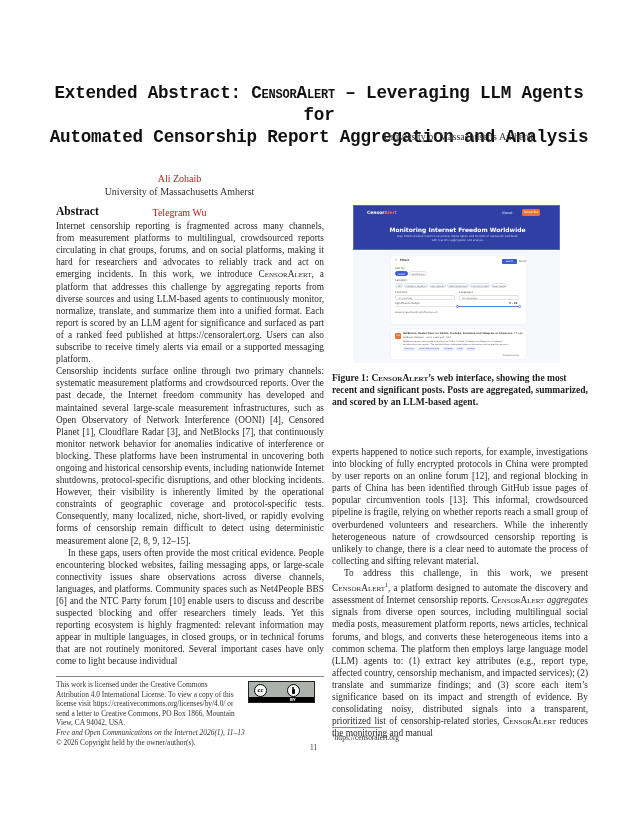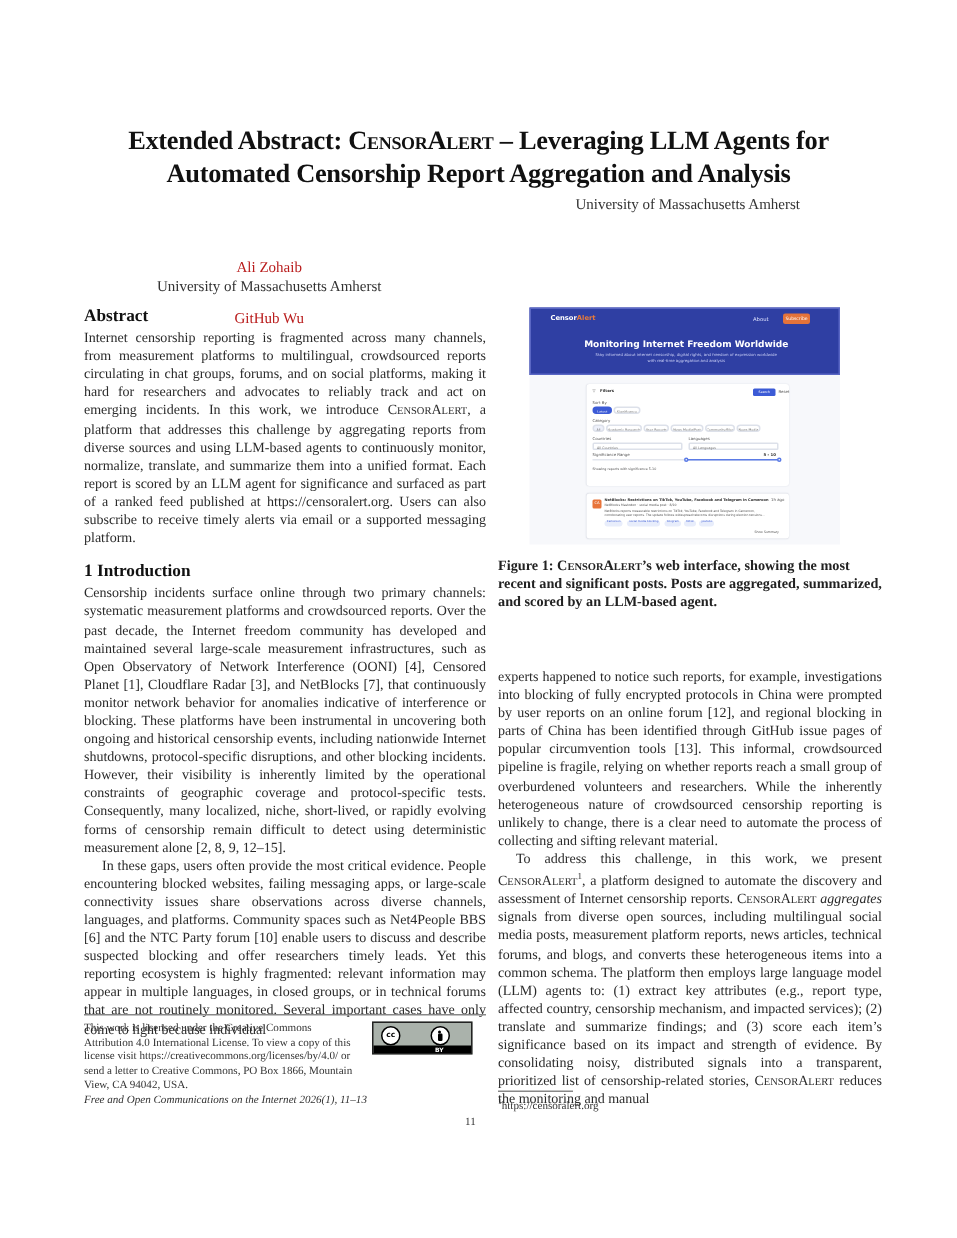--- a/index.html
+++ b/index.html
@@ -1,17 +1,17 @@
 <!DOCTYPE html>
 <html><head>
 <meta charset="utf-8">
 <style>
   html,body{margin:0;padding:0;background:#ffffff;}
   body{width:638px;height:825px;position:relative;overflow:hidden;font-family:"Liberation Serif","DejaVu Serif",serif;color:#1a1a1a;}
-  .title{position:absolute;left:40px;top:82px;width:558px;text-align:center;font-family:Liberation Serif, serif;font-weight:bold;font-size:17.6px;line-height:22px;color:#111;letter-spacing:-0.2px;}
+  .title{position:absolute;left:40px;top:82px;width:558px;text-align:center;font-family:Liberation Mono, monospace;font-weight:bold;font-size:17.6px;line-height:22px;color:#111;letter-spacing:-0.2px;}
   .sc{font-variant:small-caps;}
   .authors{position:absolute;left:40px;top:131px;width:558px;}
   .author{position:absolute;width:279px;text-align:center;}
   .author .nm{font-size:10px;line-height:15px;color:#b91c1c;margin-top:40px;}
   .author .af{font-size:10px;line-height:12px;color:#333;}
   .col{position:absolute;font-size:9.35px;line-height:12.1px;text-align:justify;color:#2a2a2a;}
   .colL{left:56px;width:268px;}
   .colR{left:332px;width:256px;}
   h2{font-size:11.5px;font-weight:bold;margin:0 0 3px 0;color:#111;font-family:"Liberation Serif",serif;}
   p{margin:0;}
@@ -63,41 +63,41 @@
 
 <div class="authors">
   <div class="author" style="left:0;top:0;">
     <div class="nm">Ali Zohaib</div>
     <div class="af">University of Massachusetts Amherst</div>
   </div>
   <div class="author" style="left:279px;top:0;">
     <div class="af">University of Massachusetts Amherst</div>
   </div>
   <div class="author" style="left:0;top:34px;">
-    <div class="nm">GitHub Wu</div>
+    <div class="nm">Telegram Wu</div>
   </div>
   <div class="author" style="left:279px;top:34px;">
     <div class="nm">Amir Houmansadr</div>
     <div class="af">University of Massachusetts Amherst</div>
   </div>
 </div>
 
 <div class="col colL" style="top:205px;">
   <h2>Abstract</h2>
   <p><span>Internet censorship reporting is fragmented across many channels, from measurement platforms to multilingual, crowdsourced reports circulating in chat groups, forums, and on social platforms, making it hard for researchers and advocates to reliably track and act on emerging incidents. In this work, we introduce </span><span class="sc">CensorAlert</span><span>, a platform that addresses this challenge by aggregating reports from diverse sources and using LLM-based agents to continuously monitor, normalize, translate, and summarize them into a unified format. Each report is scored by an LLM agent for significance and surfaced as part of a ranked feed published at </span><a class="url">https://censoralert.org</a><span>. Users can also subscribe to receive timely alerts via email or a supported messaging platform.</span></p>
 
-  <h2 style="margin-top:10px;">1   Introduction</h2>
   <p>Censorship incidents surface online through two primary channels: systematic measurement platforms and crowdsourced reports. Over the past decade, the Internet freedom community has developed and maintained several large-scale measurement infrastructures, such as Open Observatory of Network Interference (OONI) [4], Censored Planet [1], Cloudflare Radar [3], and NetBlocks [7], that continuously monitor network behavior for anomalies indicative of interference or blocking. These platforms have been instrumental in uncovering both ongoing and historical censorship events, including nationwide Internet shutdowns, protocol-specific disruptions, and other blocking incidents. However, their visibility is inherently limited by the operational constraints of geographic coverage and protocol-specific tests. Consequently, many localized, niche, short-lived, or rapidly evolving forms of censorship remain difficult to detect using deterministic measurement alone [2, 8, 9, 12–15].</p>
   <p class="indent">In these gaps, users often provide the most critical evidence. People encountering blocked websites, failing messaging apps, or large-scale connectivity issues share observations across diverse channels, languages, and platforms. Community spaces such as Net4People BBS [6] and the NTC Party forum [10] enable users to discuss and describe suspected blocking and offer researchers timely leads. Yet this reporting ecosystem is highly fragmented: relevant information may appear in multiple languages, in closed groups, or in technical forums that are not routinely monitored. Several important cases have only come to light because individual</p>
 </div>
 
 <div class="license">
   <hr>
   <div class="lic-text">This work is licensed under the Creative Commons Attribution 4.0 International License. To view a copy of this license visit https://creativecommons.org/licenses/by/4.0/ or send a letter to Creative Commons, PO Box 1866, Mountain View, CA 94042, USA.</div>
   <div style="font-style:italic;">Free and Open Communications on the Internet 2026(1), 11–13</div>
+  <div>© 2026 Copyright held by the owner/author(s).</div>
   <div class="cc-badge">
     <div class="cc">cc</div>
     <div class="person"></div>
     <div class="bottom"></div>
     <div class="by">BY</div>
   </div>
 </div>
 
 <div class="fig">
   <div class="hero">

